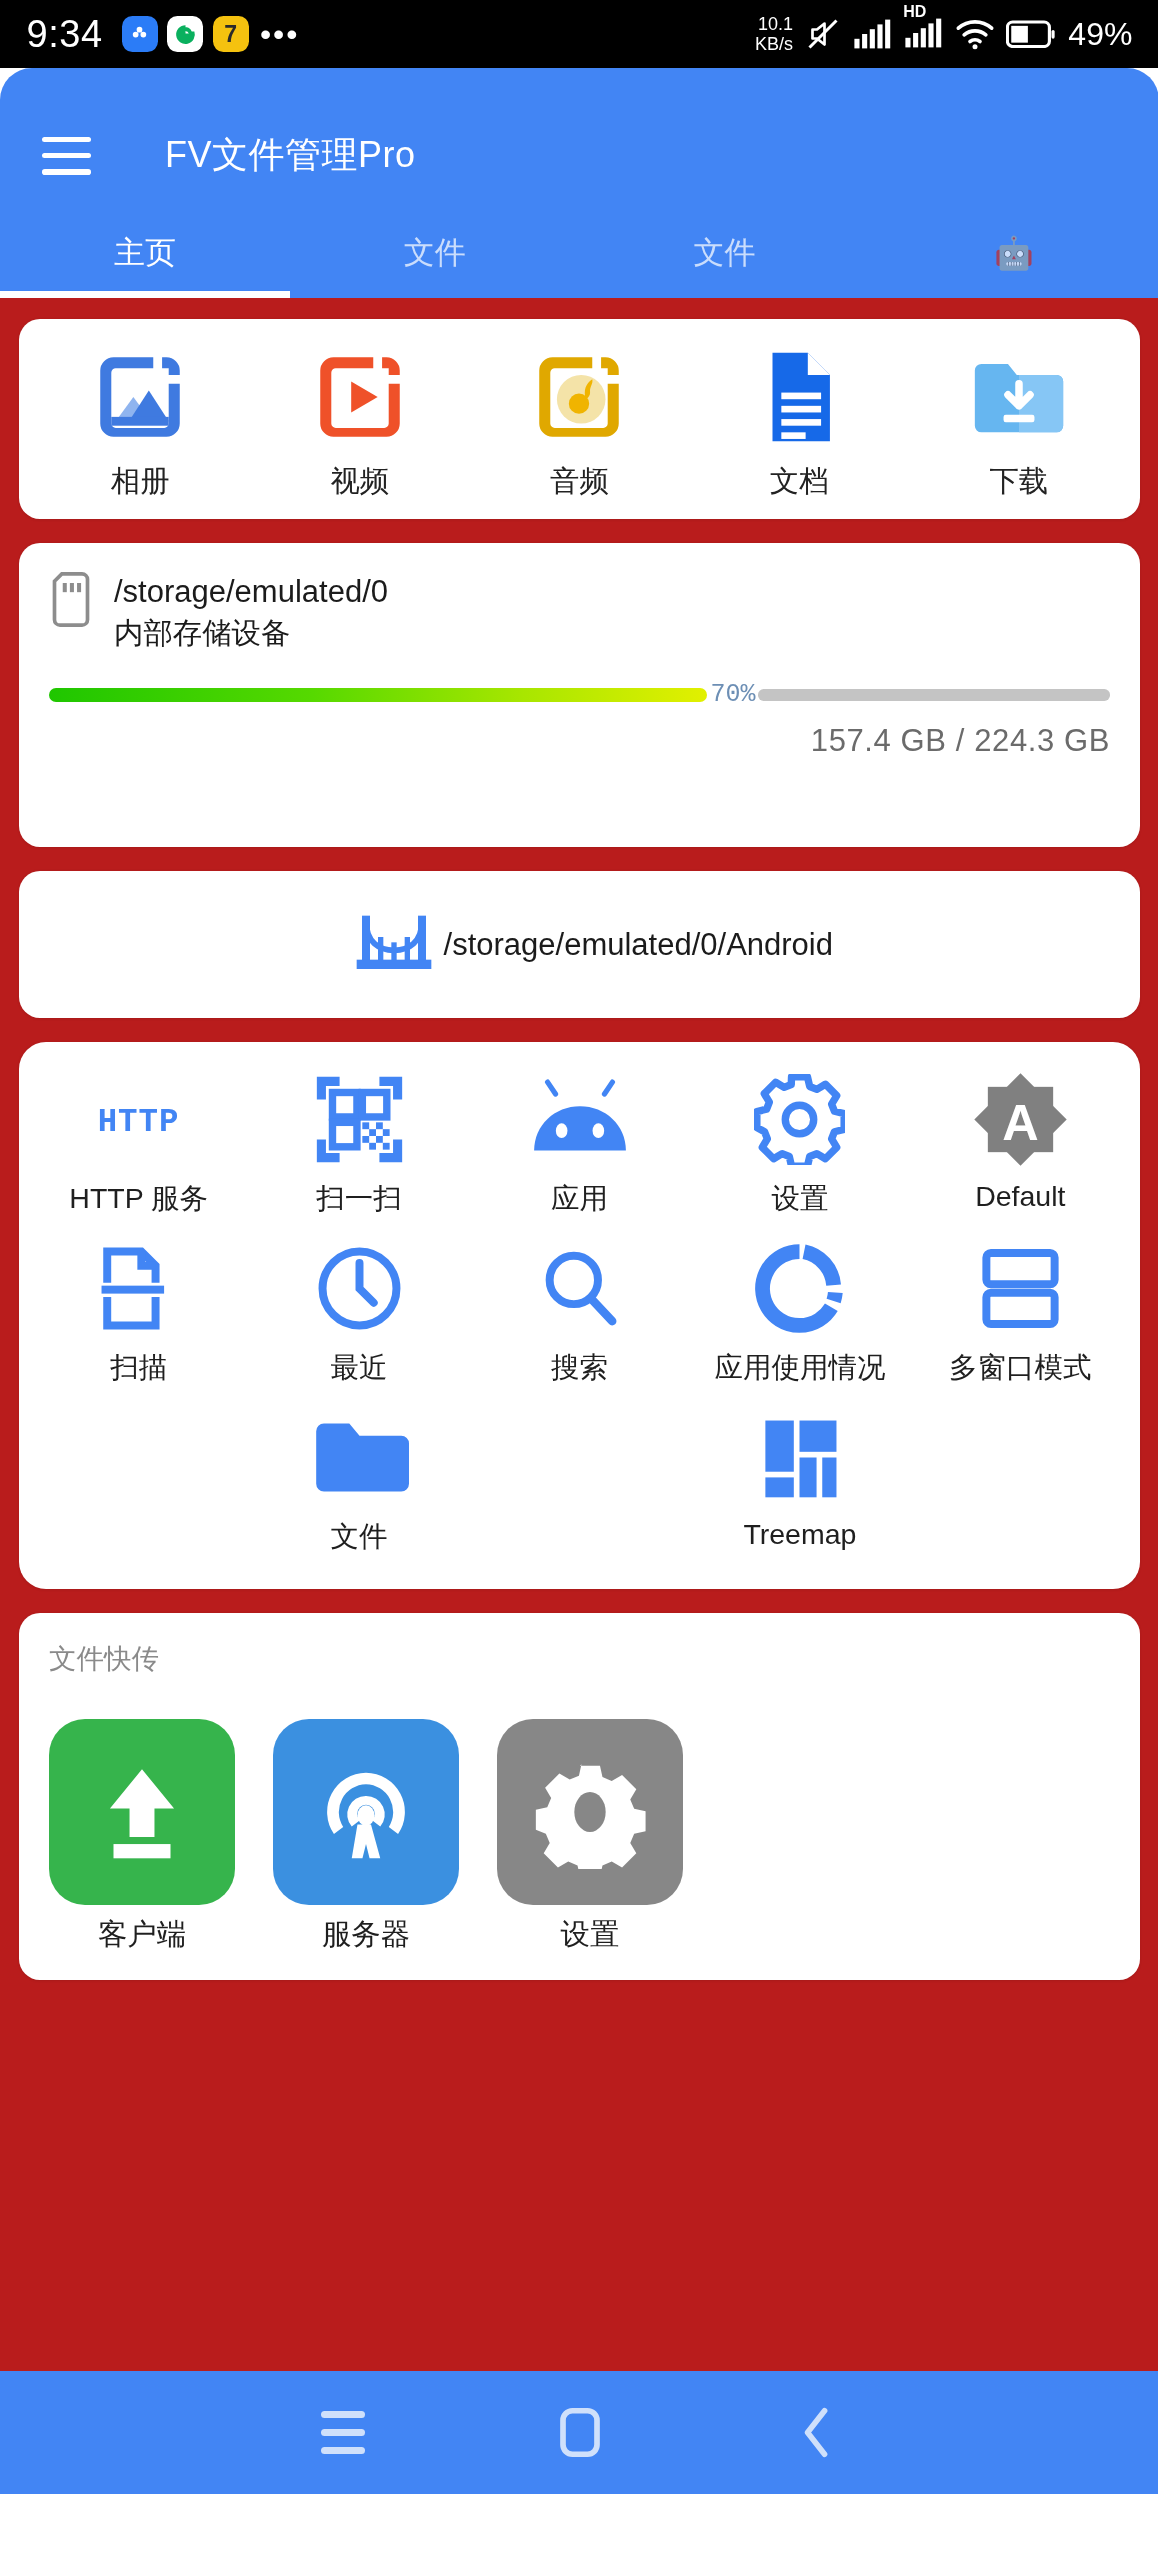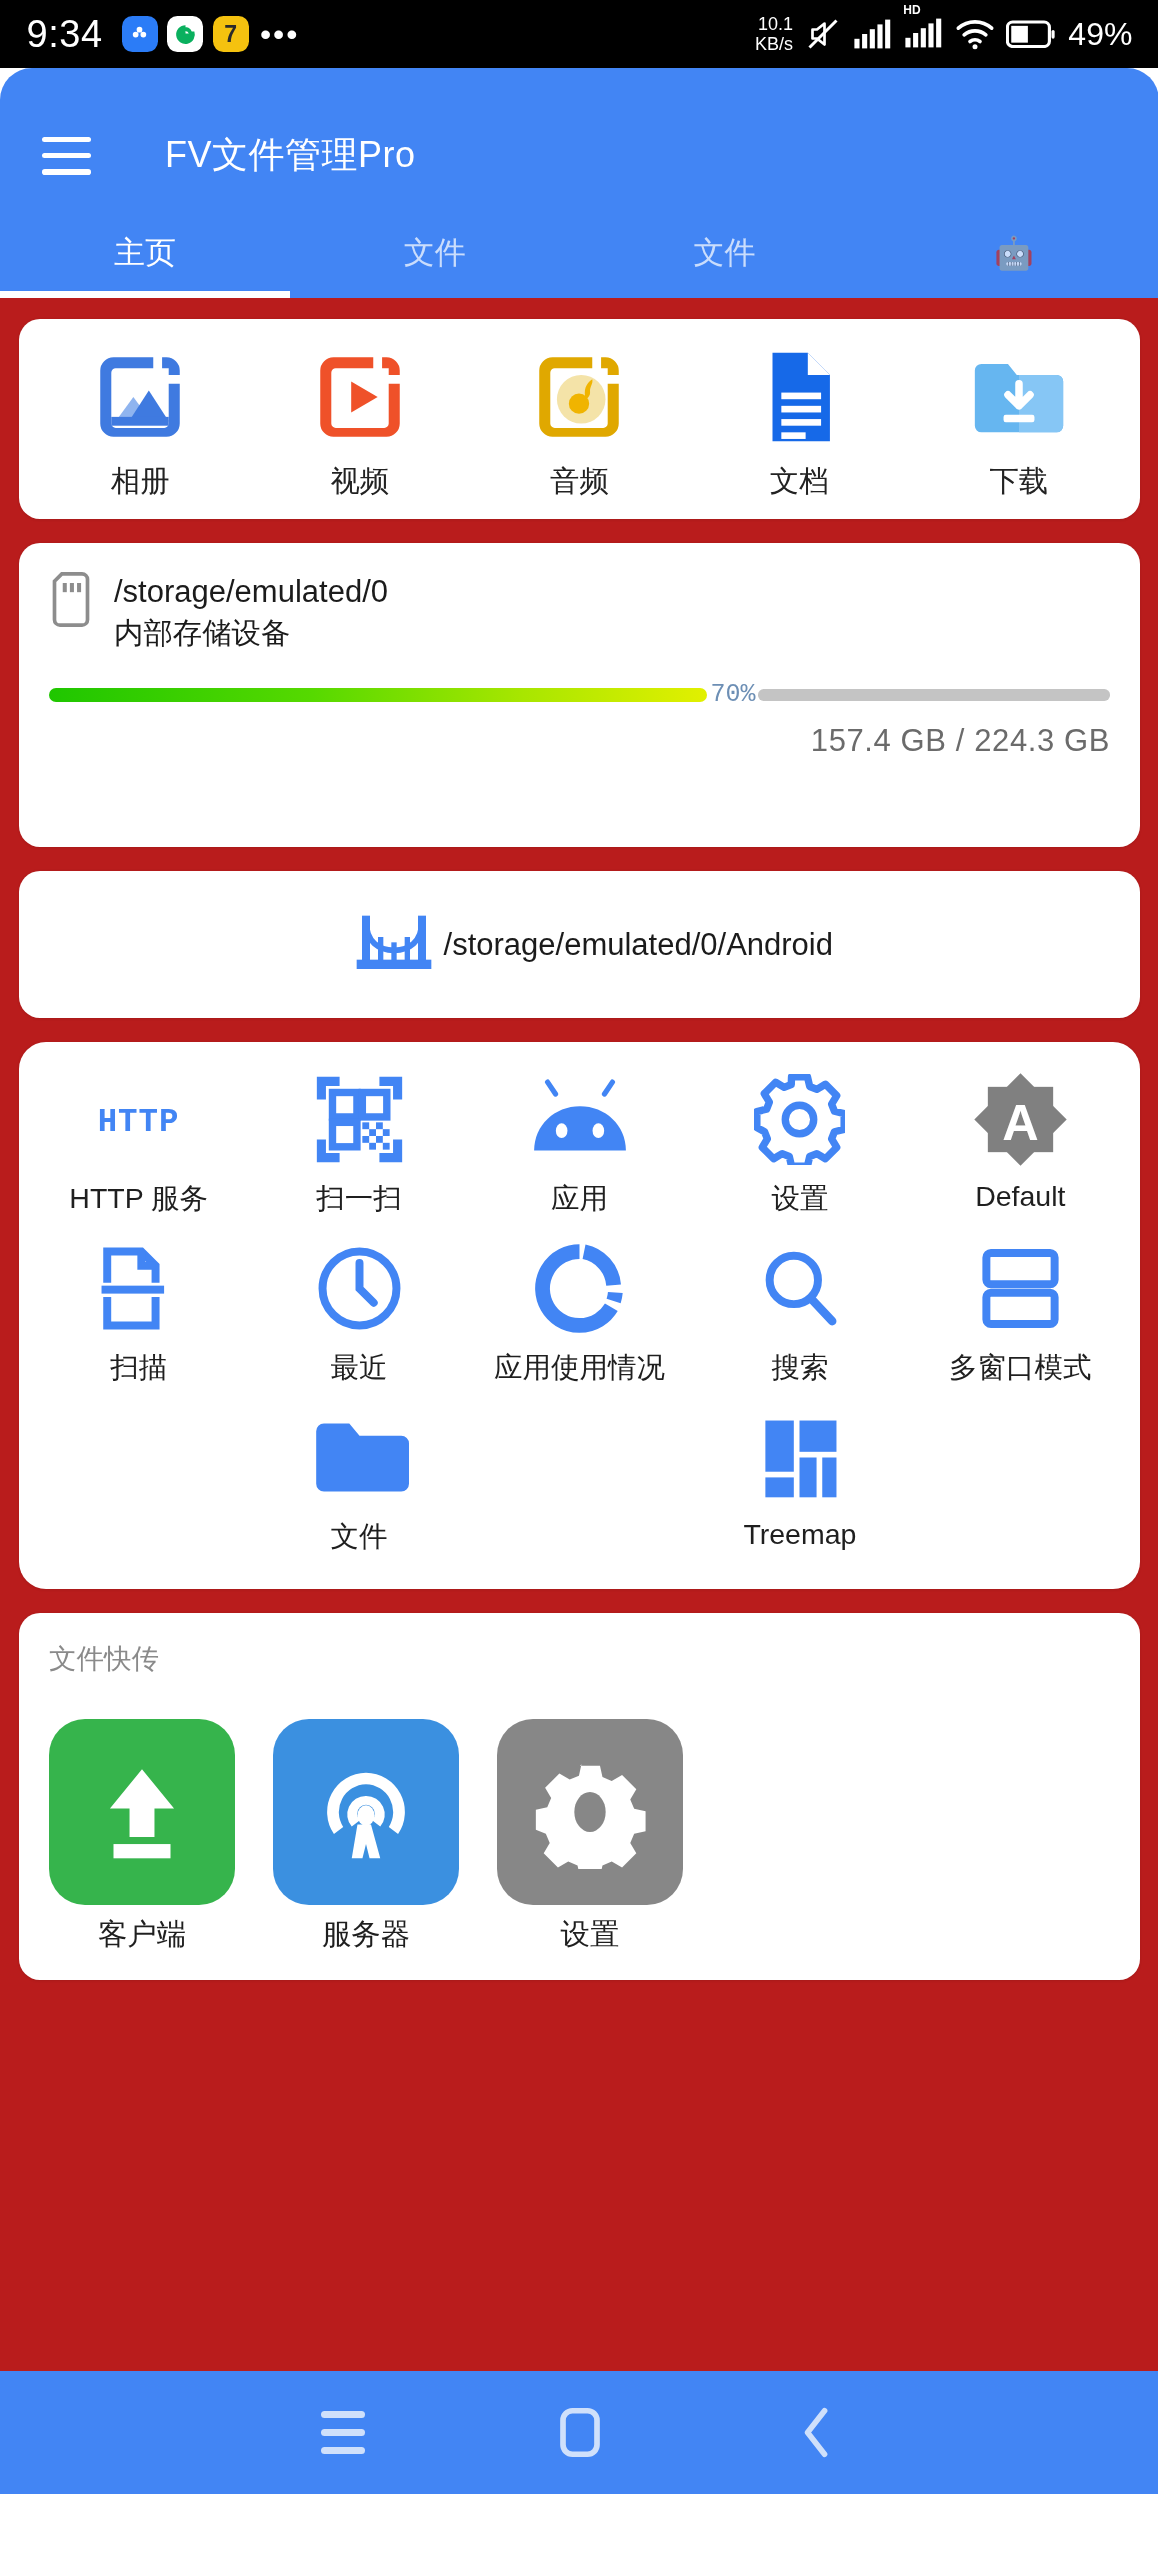--- a/index.html
+++ b/index.html
@@ -135,21 +135,21 @@
       <line x1="3" y1="21" x2="21" y2="3" stroke="#fff" stroke-width="2"></line>
     </svg>
     <svg width="40" height="32" viewBox="0 0 24 20">
       <rect x="1" y="13" width="3.2" height="6" fill="#fff"></rect>
       <rect x="5.8" y="10" width="3.2" height="9" fill="#fff"></rect>
       <rect x="10.6" y="7" width="3.2" height="12" fill="#fff"></rect>
       <rect x="15.4" y="4" width="3.2" height="15" fill="#fff"></rect>
       <rect x="20.2" y="1" width="3.2" height="18" fill="#fff"></rect>
     </svg>
     <div style="position:relative;">
-      <div style="position:absolute; top:-13.3px; left:0; font-size:12px; font-weight:bold;">HD</div>
+      <div style="position:absolute; top:-13.3px; left:0; font-size:16px; font-weight:bold;">HD</div>
       <svg width="40" height="32" viewBox="0 0 24 20">
         <rect x="1" y="13" width="3.2" height="6" fill="#fff"></rect>
         <rect x="5.8" y="10" width="3.2" height="9" fill="#fff"></rect>
         <rect x="10.6" y="7" width="3.2" height="12" fill="#fff"></rect>
         <rect x="15.4" y="4" width="3.2" height="15" fill="#fff"></rect>
         <rect x="20.2" y="1" width="3.2" height="18" fill="#fff"></rect>
       </svg>
     </div>
     <svg width="40" height="34" viewBox="0 0 24 20">
       <path d="M2 6.5a15 15 0 0 1 20 0" fill="none" stroke="#fff" stroke-width="2.2" stroke-linecap="round"></path>
@@ -371,36 +371,36 @@
             <circle cx="16" cy="16" r="13" fill="none" stroke="#4285f4" stroke-width="2.8"></circle>
             <path d="M16 7v9l5 5" fill="none" stroke="#4285f4" stroke-width="2.8" stroke-linecap="round"></path>
           </svg>
         </div>
         <div class="tool-label">最近</div>
       </div>
 
       <div class="tool">
         <div class="tool-icon">
           <svg width="91" height="91" viewBox="0 0 32 32">
+            <circle cx="14" cy="13" r="8.5" fill="none" stroke="#4285f4" stroke-width="2.8"></circle>
+            <path d="M20 19.5l7.5 8" stroke="#4285f4" stroke-width="3" stroke-linecap="round"></path>
+          </svg>
+        </div>
+        <div class="tool-label">搜索</div>
+      </div>
+
+      <div class="tool">
+        <div class="tool-icon">
+          <svg width="91" height="91" viewBox="0 0 32 32">
             <path d="M16 3a13 13 0 1 0 11.2 19.6" fill="none" stroke="#4285f4" stroke-width="5.2" stroke-linecap="butt"></path>
             <path d="M17.6 3.1A13 13 0 0 1 28 14.8" fill="none" stroke="#4285f4" stroke-width="5.2" stroke-linecap="butt"></path>
             <path d="M28.6 17.4a13 13 0 0 1-0.6 3" fill="none" stroke="#4285f4" stroke-width="5.2"></path>
           </svg>
         </div>
         <div class="tool-label">应用使用情况</div>
-      </div>
-
-      <div class="tool">
-        <div class="tool-icon">
-          <svg width="91" height="91" viewBox="0 0 32 32">
-            <circle cx="14" cy="13" r="8.5" fill="none" stroke="#4285f4" stroke-width="2.8"></circle>
-            <path d="M20 19.5l7.5 8" stroke="#4285f4" stroke-width="3" stroke-linecap="round"></path>
-          </svg>
-        </div>
-        <div class="tool-label">搜索</div>
       </div>
 
       <div class="tool">
         <div class="tool-icon">
           <svg width="91" height="91" viewBox="0 0 32 32">
             <rect x="4" y="3.5" width="24" height="11" rx="1.6" fill="none" stroke="#4285f4" stroke-width="2.8"></rect>
             <rect x="4" y="17.5" width="24" height="11" rx="1.6" fill="none" stroke="#4285f4" stroke-width="2.8"></rect>
           </svg>
         </div>
         <div class="tool-label">多窗口模式</div>

